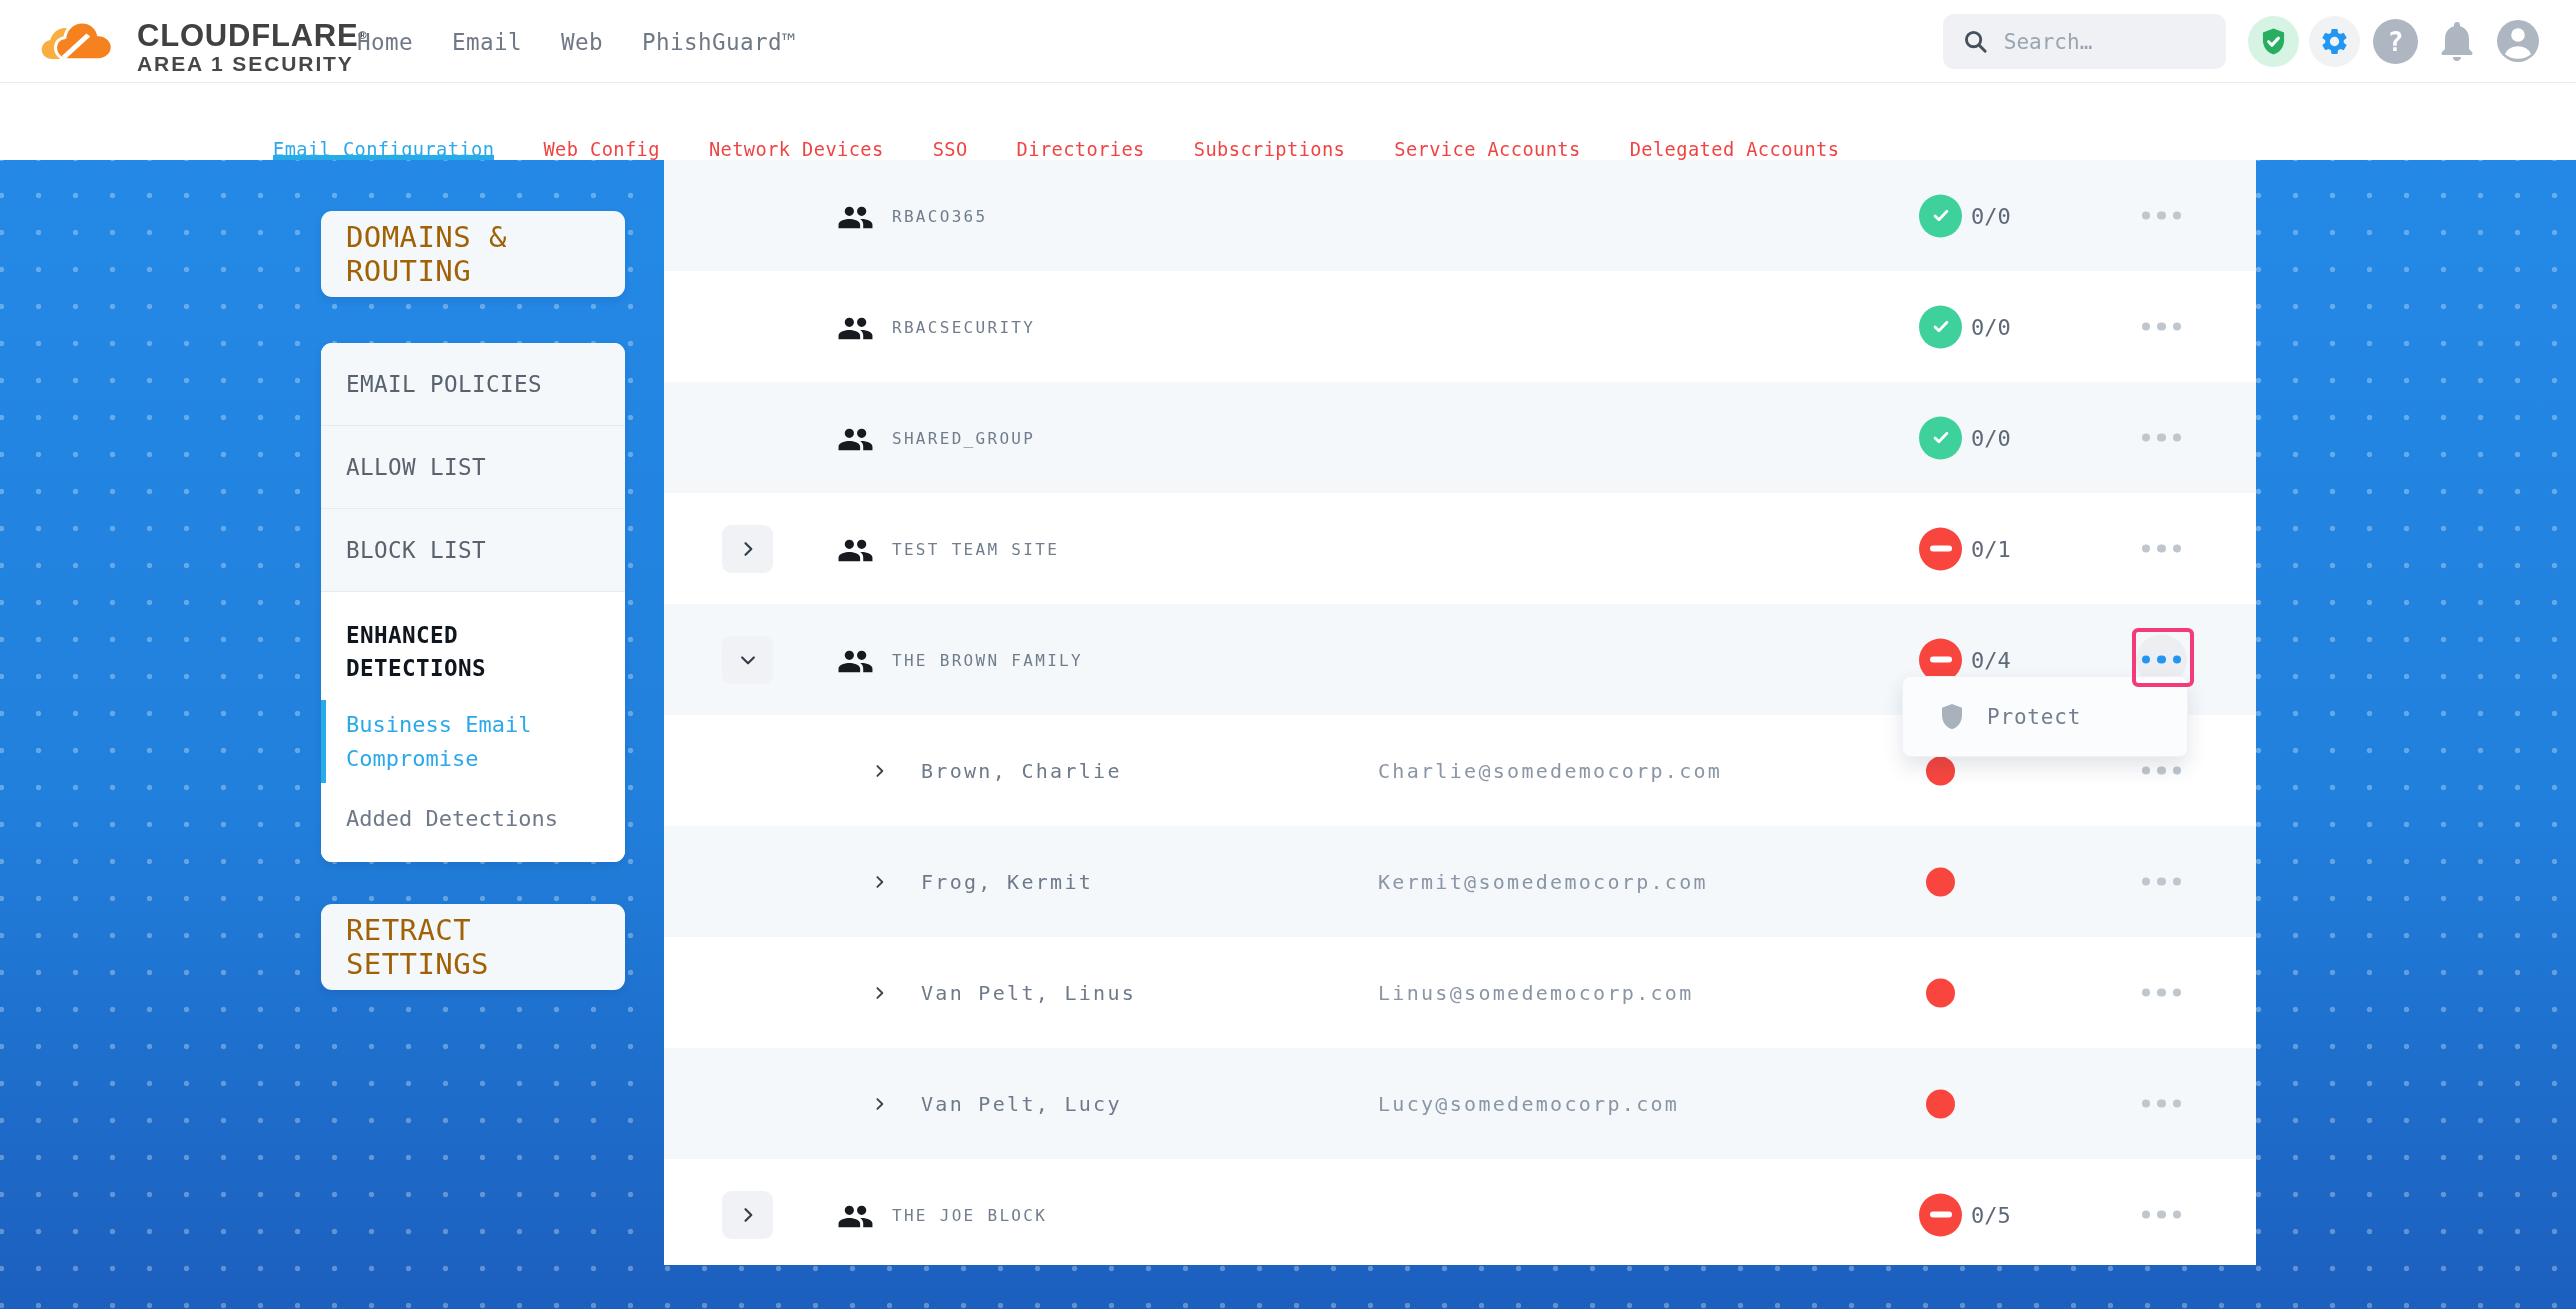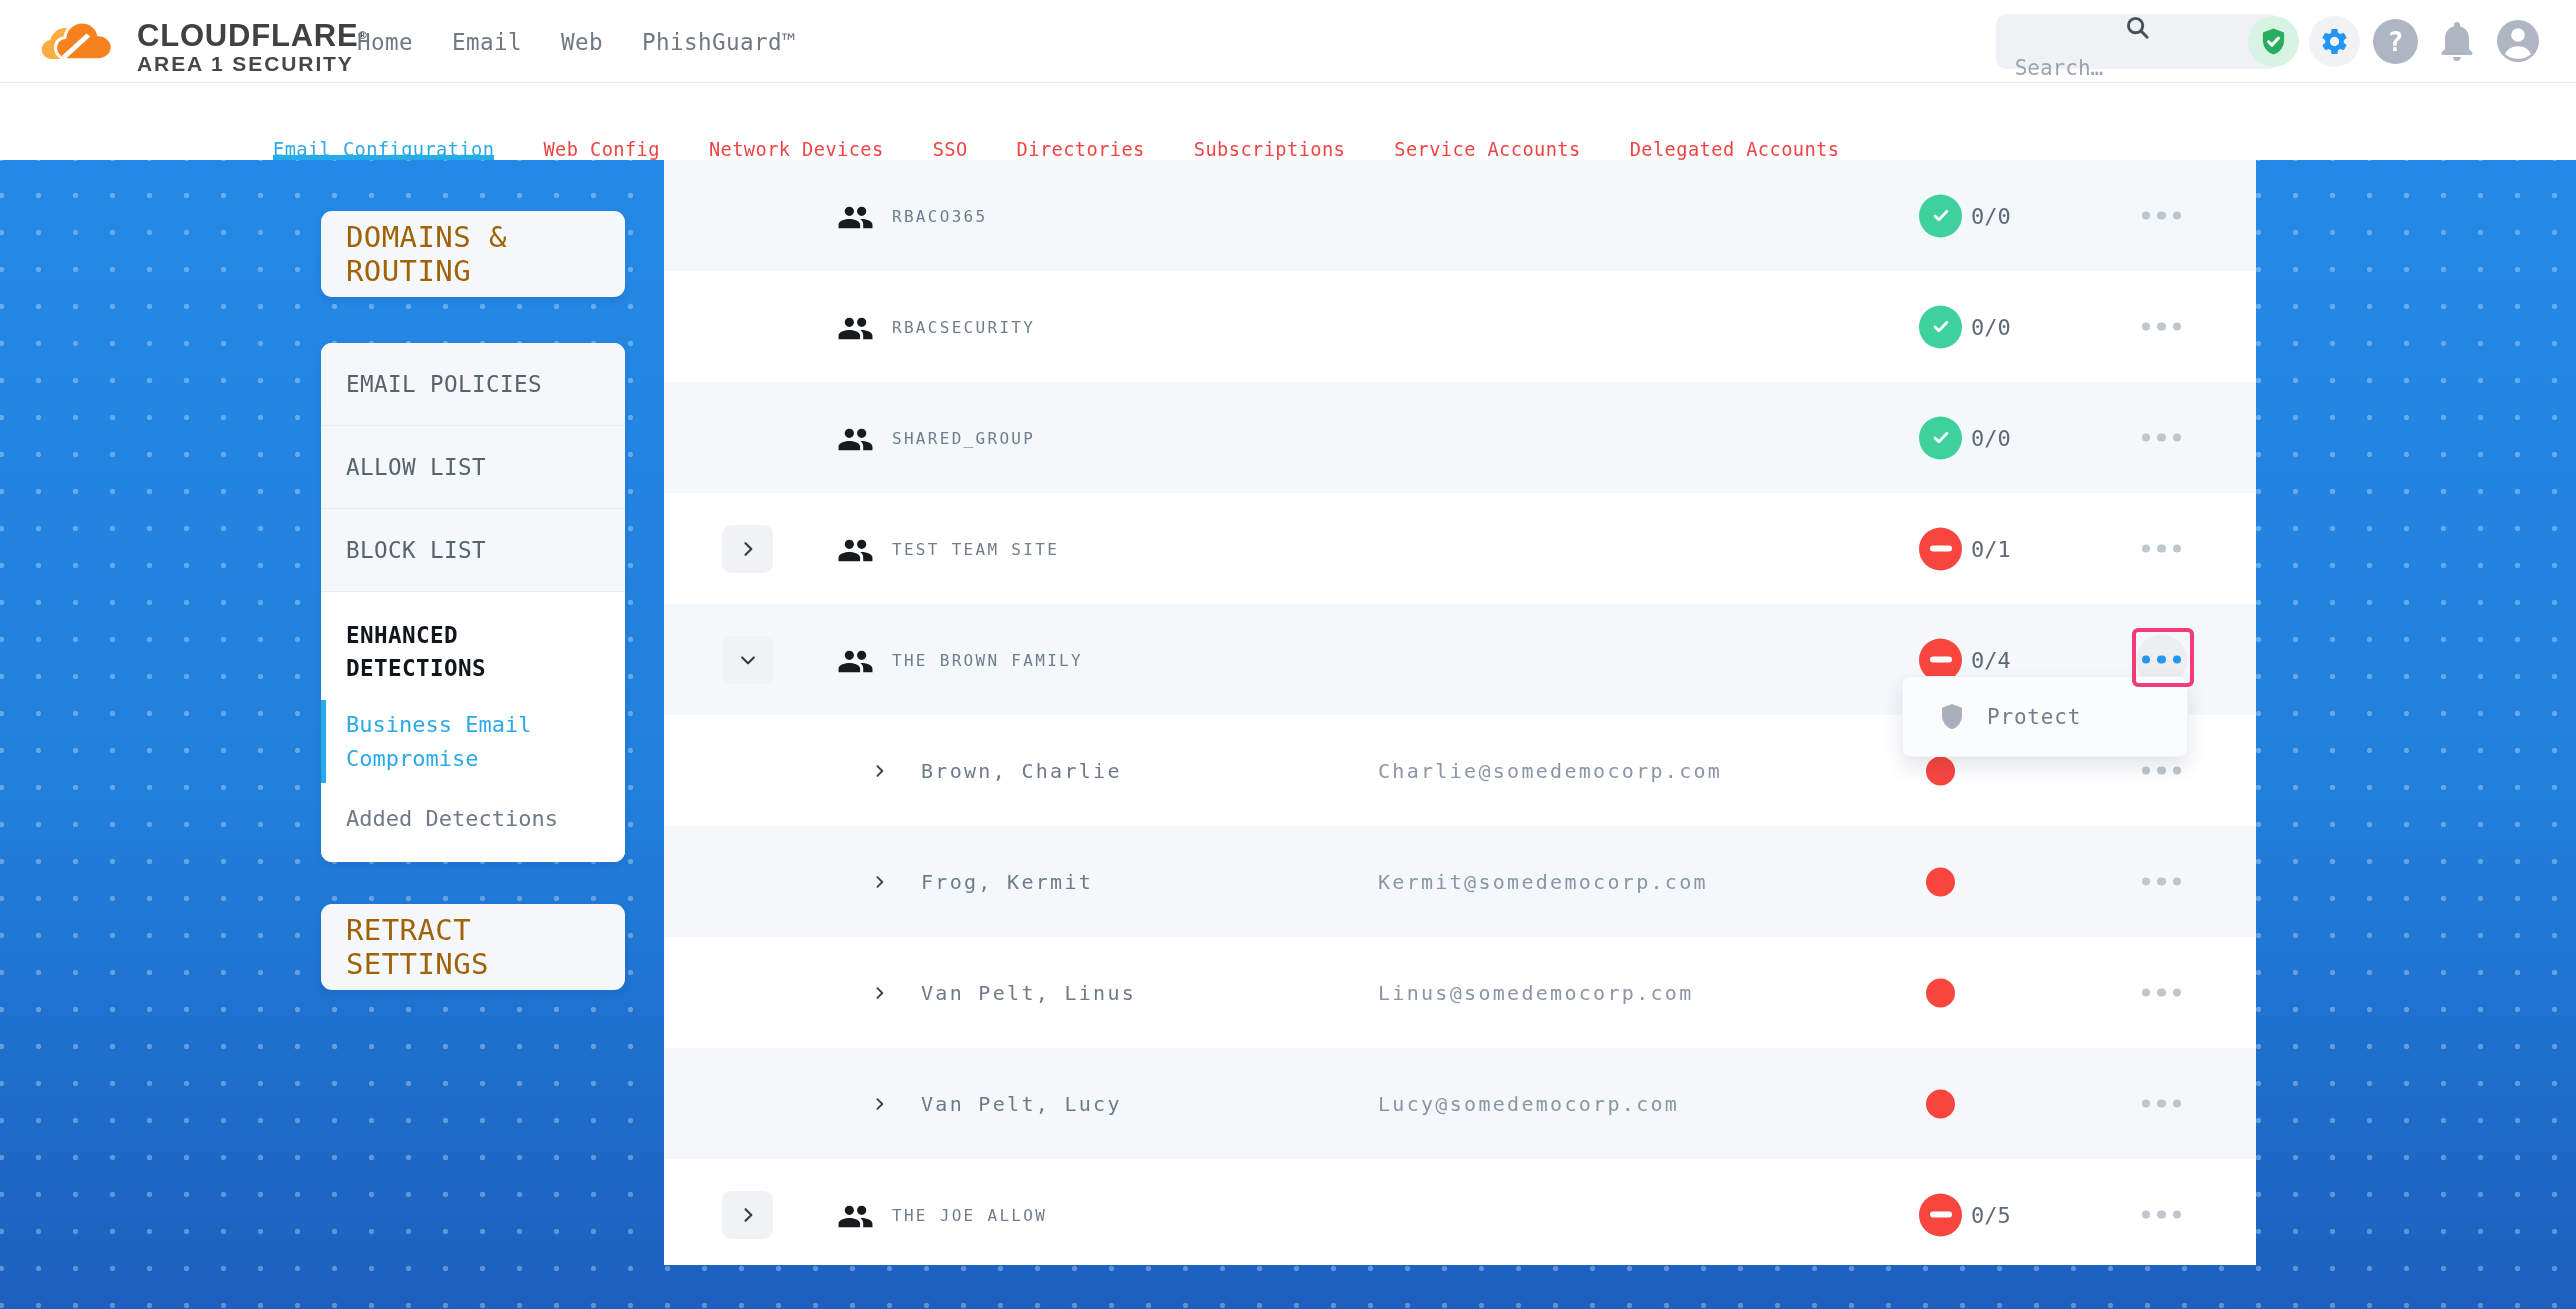--- a/index.html
+++ b/index.html
@@ -11,21 +11,21 @@
   
   .header { position:absolute; left:0; top:0; width:2576px; height:83px; background:#fff; border-bottom:1.6px solid #E8EBEE; z-index:30; }
   .logo { position:absolute; left:40px; top:6.2px; display:flex; align-items:flex-start; }
   .logo svg.cloud { width:86px; height:68px; }
   .logo-text { margin-left:11px; margin-top:14px; font-family:"Liberation Sans", sans-serif; }
   .brand-line { font-size:31px; font-weight:bold; color:#404242; letter-spacing:0.8px; line-height:31px; }
   .brand-line sup { font-size:11px; vertical-align:top; }
   .brand-sub { font-size:21px; font-weight:bold; color:#474747; letter-spacing:1.9px; line-height:26.5px; }
   .hdr-nav { position:absolute; left:357px; top:0; height:83px; display:flex; align-items:center; gap:39px; }
   .hdr-nav a { font-size:22.6px; color:#6F7986; text-decoration:none; letter-spacing:0.4px; cursor:pointer; }
-  .search { position:absolute; left:1996px; top:14px; width:283px; height:55px; background:#EFF1F4; border-radius:11px; display:flex; align-items:center; padding:0 18.7px; gap:15.6px;flex-direction:column; }
+  .search { position:absolute; left:1943px; top:14px; width:283px; height:55px; background:#EFF1F4; border-radius:11px; display:flex; align-items:center; padding:0 18.7px; gap:15.6px; }
   .search svg { width:26.5px; height:26.5px; flex:0 0 auto; }
   .search input { border:none; outline:none; background:transparent; font-family:"DejaVu Sans Mono", monospace; font-size:21px; color:#4A5460; width:100%; }
   .search input::placeholder { color:#9AA4B2; }
   .hdr-icons { position:absolute; left:2248px; top:15.6px; display:flex; gap:10px; align-items:center; }
   .icon-btn { width:51px; height:51px; border-radius:50%; display:flex; align-items:center; justify-content:center; cursor:pointer; }
   .icon-btn.green-bg { background:#D7F3E4; }
   .icon-btn.gray-bg { background:#F0F2F4; }
   .icon-btn svg { width:31px; height:31px; }
   .icon-btn.plain svg { width:48px; height:48px; }
   .help-circle { width:45px; height:45px; border-radius:50%; background:#AEB6C2; display:flex; align-items:center; justify-content:center; color:#fff; font-size:26.5px; font-weight:bold; }
@@ -329,21 +329,21 @@
         </div>
         <div class="row plain">
           <button class="vc expand-btn">
             <svg viewBox="0 0 24 24" fill="none" stroke="currentColor" stroke-width="2.6" stroke-linecap="round" stroke-linejoin="round">
               <path d="M9 5l7 7-7 7"></path>
             </svg>
           </button>
           <span class="vc people"><svg viewBox="0 0 24 24" fill="currentColor">
               <path d="M16 11a3 3 0 1 0 0-6 3 3 0 0 0 0 6zm-8 0a3 3 0 1 0 0-6 3 3 0 0 0 0 6zm0 2c-2.33 0-7 1.17-7 3.5V19h14v-2.5C15 14.17 10.33 13 8 13zm8 0c-.29 0-.62.02-.97.05 1.16.84 1.97 1.97 1.97 3.45V19h6v-2.5c0-2.33-4.67-3.5-7-3.5z"></path>
             </svg></span>
-          <span class="vc gname">THE JOE ALLOW</span>
+          <span class="vc gname">THE JOE BLOCK</span>
           <div class="vc badge bad">
             <div class="minus"></div>
           </div>
           <span class="vc count">0/5</span>
           <button class="vc menu-btn">
             <span class="d"></span>
             <span class="d"></span>
             <span class="d"></span>
           </button>
         </div>

